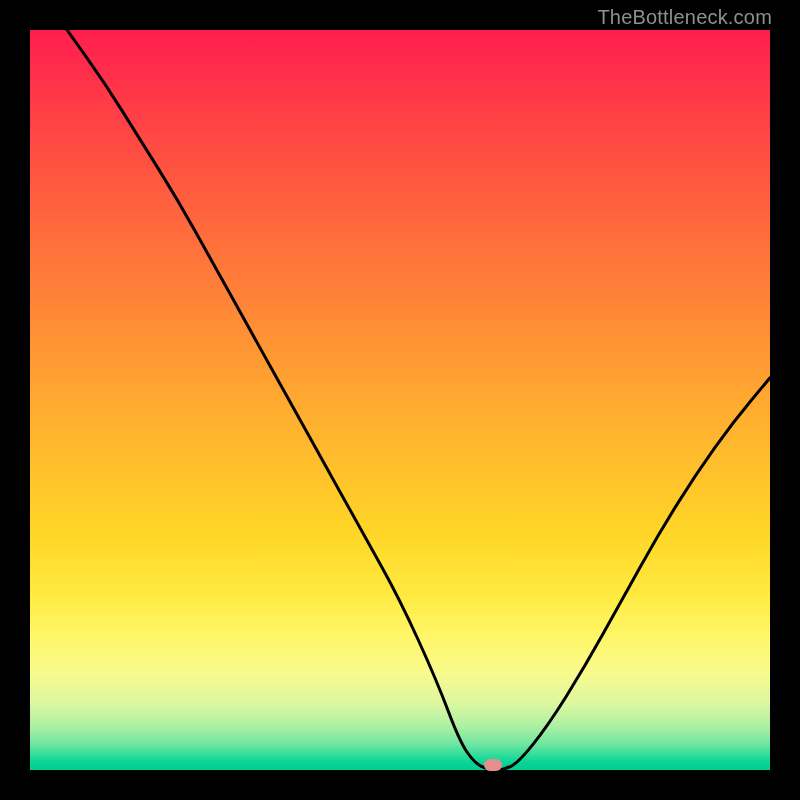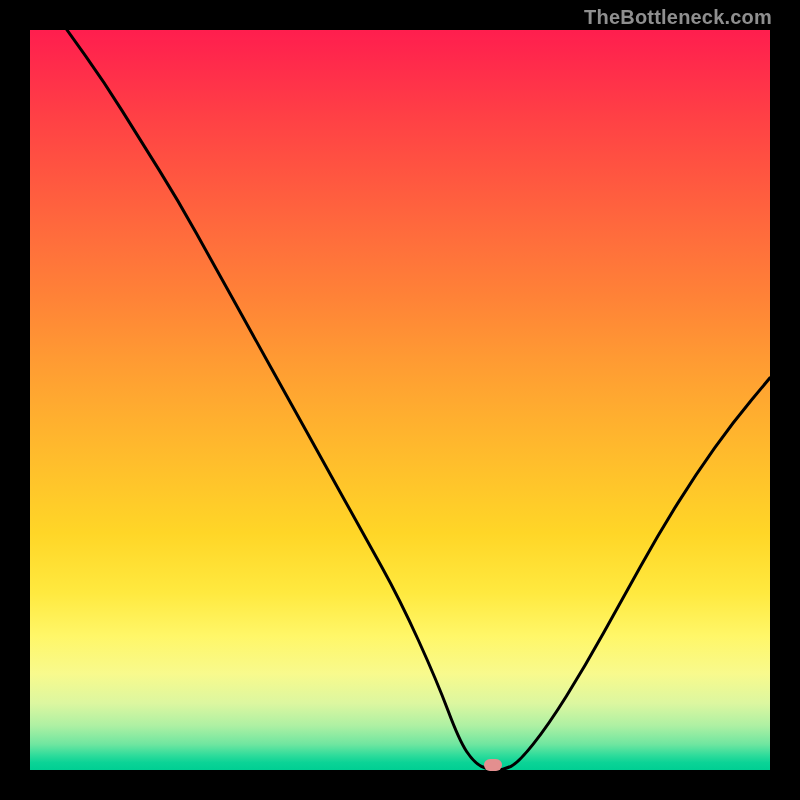--- a/index.html
+++ b/index.html
@@ -45,21 +45,21 @@
       #0bd396 99%,
       #00cf93 100%
     );
   }
   .watermark {
     position: absolute;
     top: 6px;
     right: 28px;
     color: #8f8f8f;
     font-size: 20px;
-    font-weight: 700;
+    font-weight: 400;
     letter-spacing: .2px;
     user-select: none;
   }
   .curve {
     position: absolute;
     inset: 0;
     pointer-events: none;
   }
   .curve path {
     fill: none;

